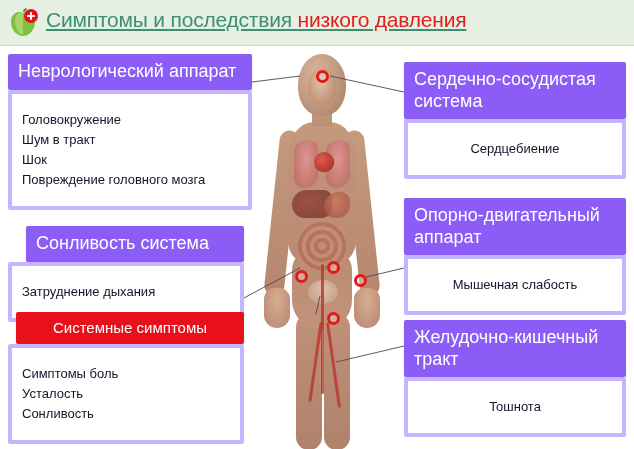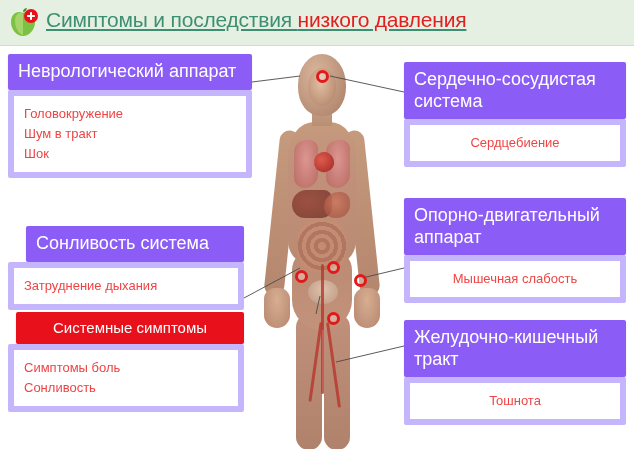--- a/index.html
+++ b/index.html
@@ -180,24 +180,24 @@
     color: #ffffff;
     font-size: 18px;
     padding: 7px 10px;
     line-height: 1.2;
     border-radius: 2px;
     box-shadow: 0 1px 2px rgba(0,0,0,.12);
   }
   .head-box.red { background: #e8111b; text-align: center; font-size: 15px; }
   .body-box {
     background: #ffffff;
-    border: 6px solid #c4b5fd;
-    color: #ef4444;
+    border: 4px solid #c4b5fd;
+    color: #0f172a;
     font-size: 13px;
-    padding: 8px 10px;
+    padding: 16px 10px;
     line-height: 1.55;
     border-radius: 2px;
   }
   .body-box.center { text-align: center; }
   .body-box ul { margin: 0; padding: 0; list-style: none; }
   .body-box li { white-space: nowrap; }
 
   
   #p-neuro { left: 8px;  top: 8px;  width: 244px; }
   #p-neuro .body-box { width: 244px; }
@@ -279,38 +279,40 @@
   <div class="marker" style="left:354px; top:228px;"></div>
   <div class="marker" style="left:327px; top:266px;"></div>
 
   <div id="p-neuro" class="panel">
     <div class="head-box">Неврологический аппарат</div>
     <div class="body-box">
       <ul>
         <li>Головокружение</li>
         <li>Шум в тракт</li>
         <li>Шок</li>
+        <li>Повреждение головного мозга</li>
       </ul>
     </div>
   </div>
 
   <div id="p-resp" class="panel">
     <div class="head-box">Сонливость система</div>
     <div class="body-box">
       <ul>
         <li>Затруднение дыхания</li>
       </ul>
     </div>
   </div>
 
   <div id="p-sys" class="panel">
     <div class="head-box red">Системные симптомы</div>
     <div class="body-box">
       <ul>
         <li>Симптомы боль</li>
+        <li>Усталость</li>
         <li>Сонливость</li>
       </ul>
     </div>
   </div>
 
   <div id="p-cardio" class="panel">
     <div class="head-box">Сердечно-сосудистая система</div>
     <div class="body-box center">
       <ul>
         <li>Сердцебиение</li>

